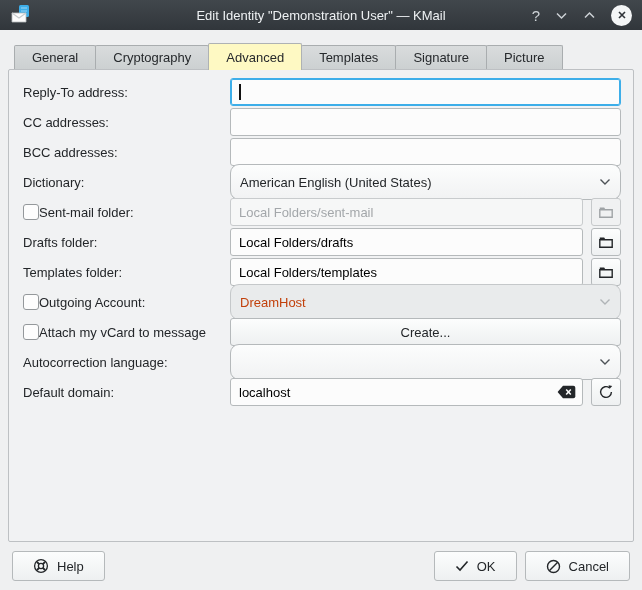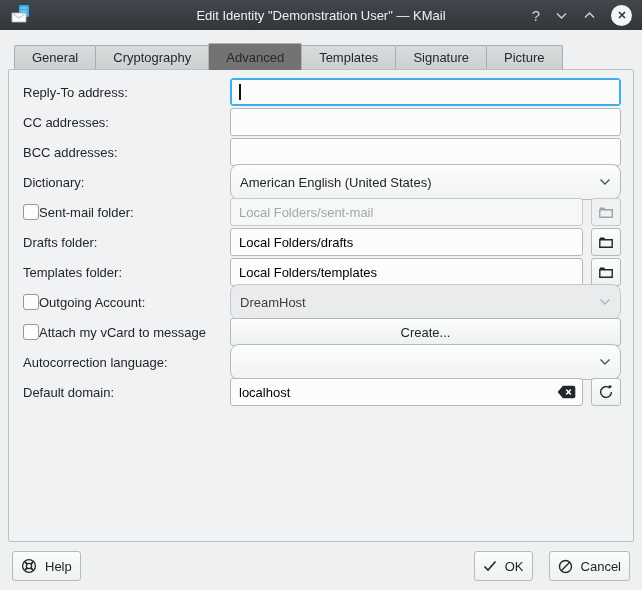--- a/index.html
+++ b/index.html
@@ -32,21 +32,21 @@
     display:flex;align-items:flex-end;height:27px;margin-top:12px;
     padding-left:14px;position:relative;z-index:2;
   }
   .tab{
     height:24px;box-sizing:border-box;display:flex;align-items:center;
     padding:11px 17px;background:linear-gradient(#d9dcdd,#ccd0d1);
     border:1px solid #a9adaf;border-bottom:none;margin-right:-1px;
     border-radius:2px 2px 0 0;color:#26292c;
   }
   .tab.active{
-    height:27px;background:#737373;border:1px solid #aeb2b4;border-bottom:none;
+    height:27px;background:#fef9c3;border:1px solid #aeb2b4;border-bottom:none;
     margin-bottom:-1px;z-index:3;position:relative;
   }
   
   .frame{
     margin:0 8px;height:473px;box-sizing:border-box;
     border:1px solid #bdc0c3;border-radius:2px;background:#f1f2f3;
     padding:12px 12px 0 14px;position:relative;z-index:1;
   }
   .row{display:flex;align-items:center;height:20px;margin-bottom:10px;}
   .row-label{width:207px;flex:none;color:#232629;}
@@ -67,34 +67,34 @@
   .caret{
     position:absolute;left:9px;top:6px;width:1.5px;height:16px;background:#111;
     pointer-events:none;
   }
   .combo{
     flex:1;height:28px;box-sizing:border-box;display:flex;align-items:center;
     justify-content:space-between;padding:17px 9px;
     background:linear-gradient(#fcfdfd,#f1f2f3);
     border:1px solid #b5b9bb;border-radius:9px;color:#232629;min-width:0;
   }
-  .combo.disabled{background:#e9ebec;border-color:#c5c8ca;color:#404040;}
+  .combo.disabled{background:#e9ebec;border-color:#c5c8ca;color:#c2410c;}
   .push-btn{
     height:28px;box-sizing:border-box;display:flex;align-items:center;justify-content:center;
     gap:8px;background:linear-gradient(#fcfdfd,#eef0f1);
     border:1px solid #b5b9bb;border-radius:3px;color:#232629;
-    font:13px "Liberation Sans",sans-serif;padding:0 8px;
+    font:13px "Liberation Sans",sans-serif;padding:0 20px;
   }
   .icon-btn{width:30px;flex:none;padding:0;}
   .icon-btn.disabled{background:#f0f1f2;border-color:#c6c9cb;}
   .wide-btn{flex:1;}
   .clear-icon{position:absolute;right:7px;top:7px;pointer-events:auto;}
   .input-pad-r{padding-right:13px;}
   
-  .footer{display:flex;margin:9px 12px 17px 12px;gap:16px;}
+  .footer{display:flex;margin:9px 12px 17px 12px;gap:8px;}
   .footer .spacer{flex:1;}
   .footer .push-btn{height:30px;}
 </style>
 </head>
 <body>
 
 <div class="titlebar">
   <svg class="tb-appicon" viewBox="0 0 22 22">
     <rect x="9" y="1" width="10" height="12" rx="1.5" fill="#3daee9"></rect>
     <path d="M11 4h6M11 7h6" stroke="#9fd6f3" stroke-width="1.2"></path>

